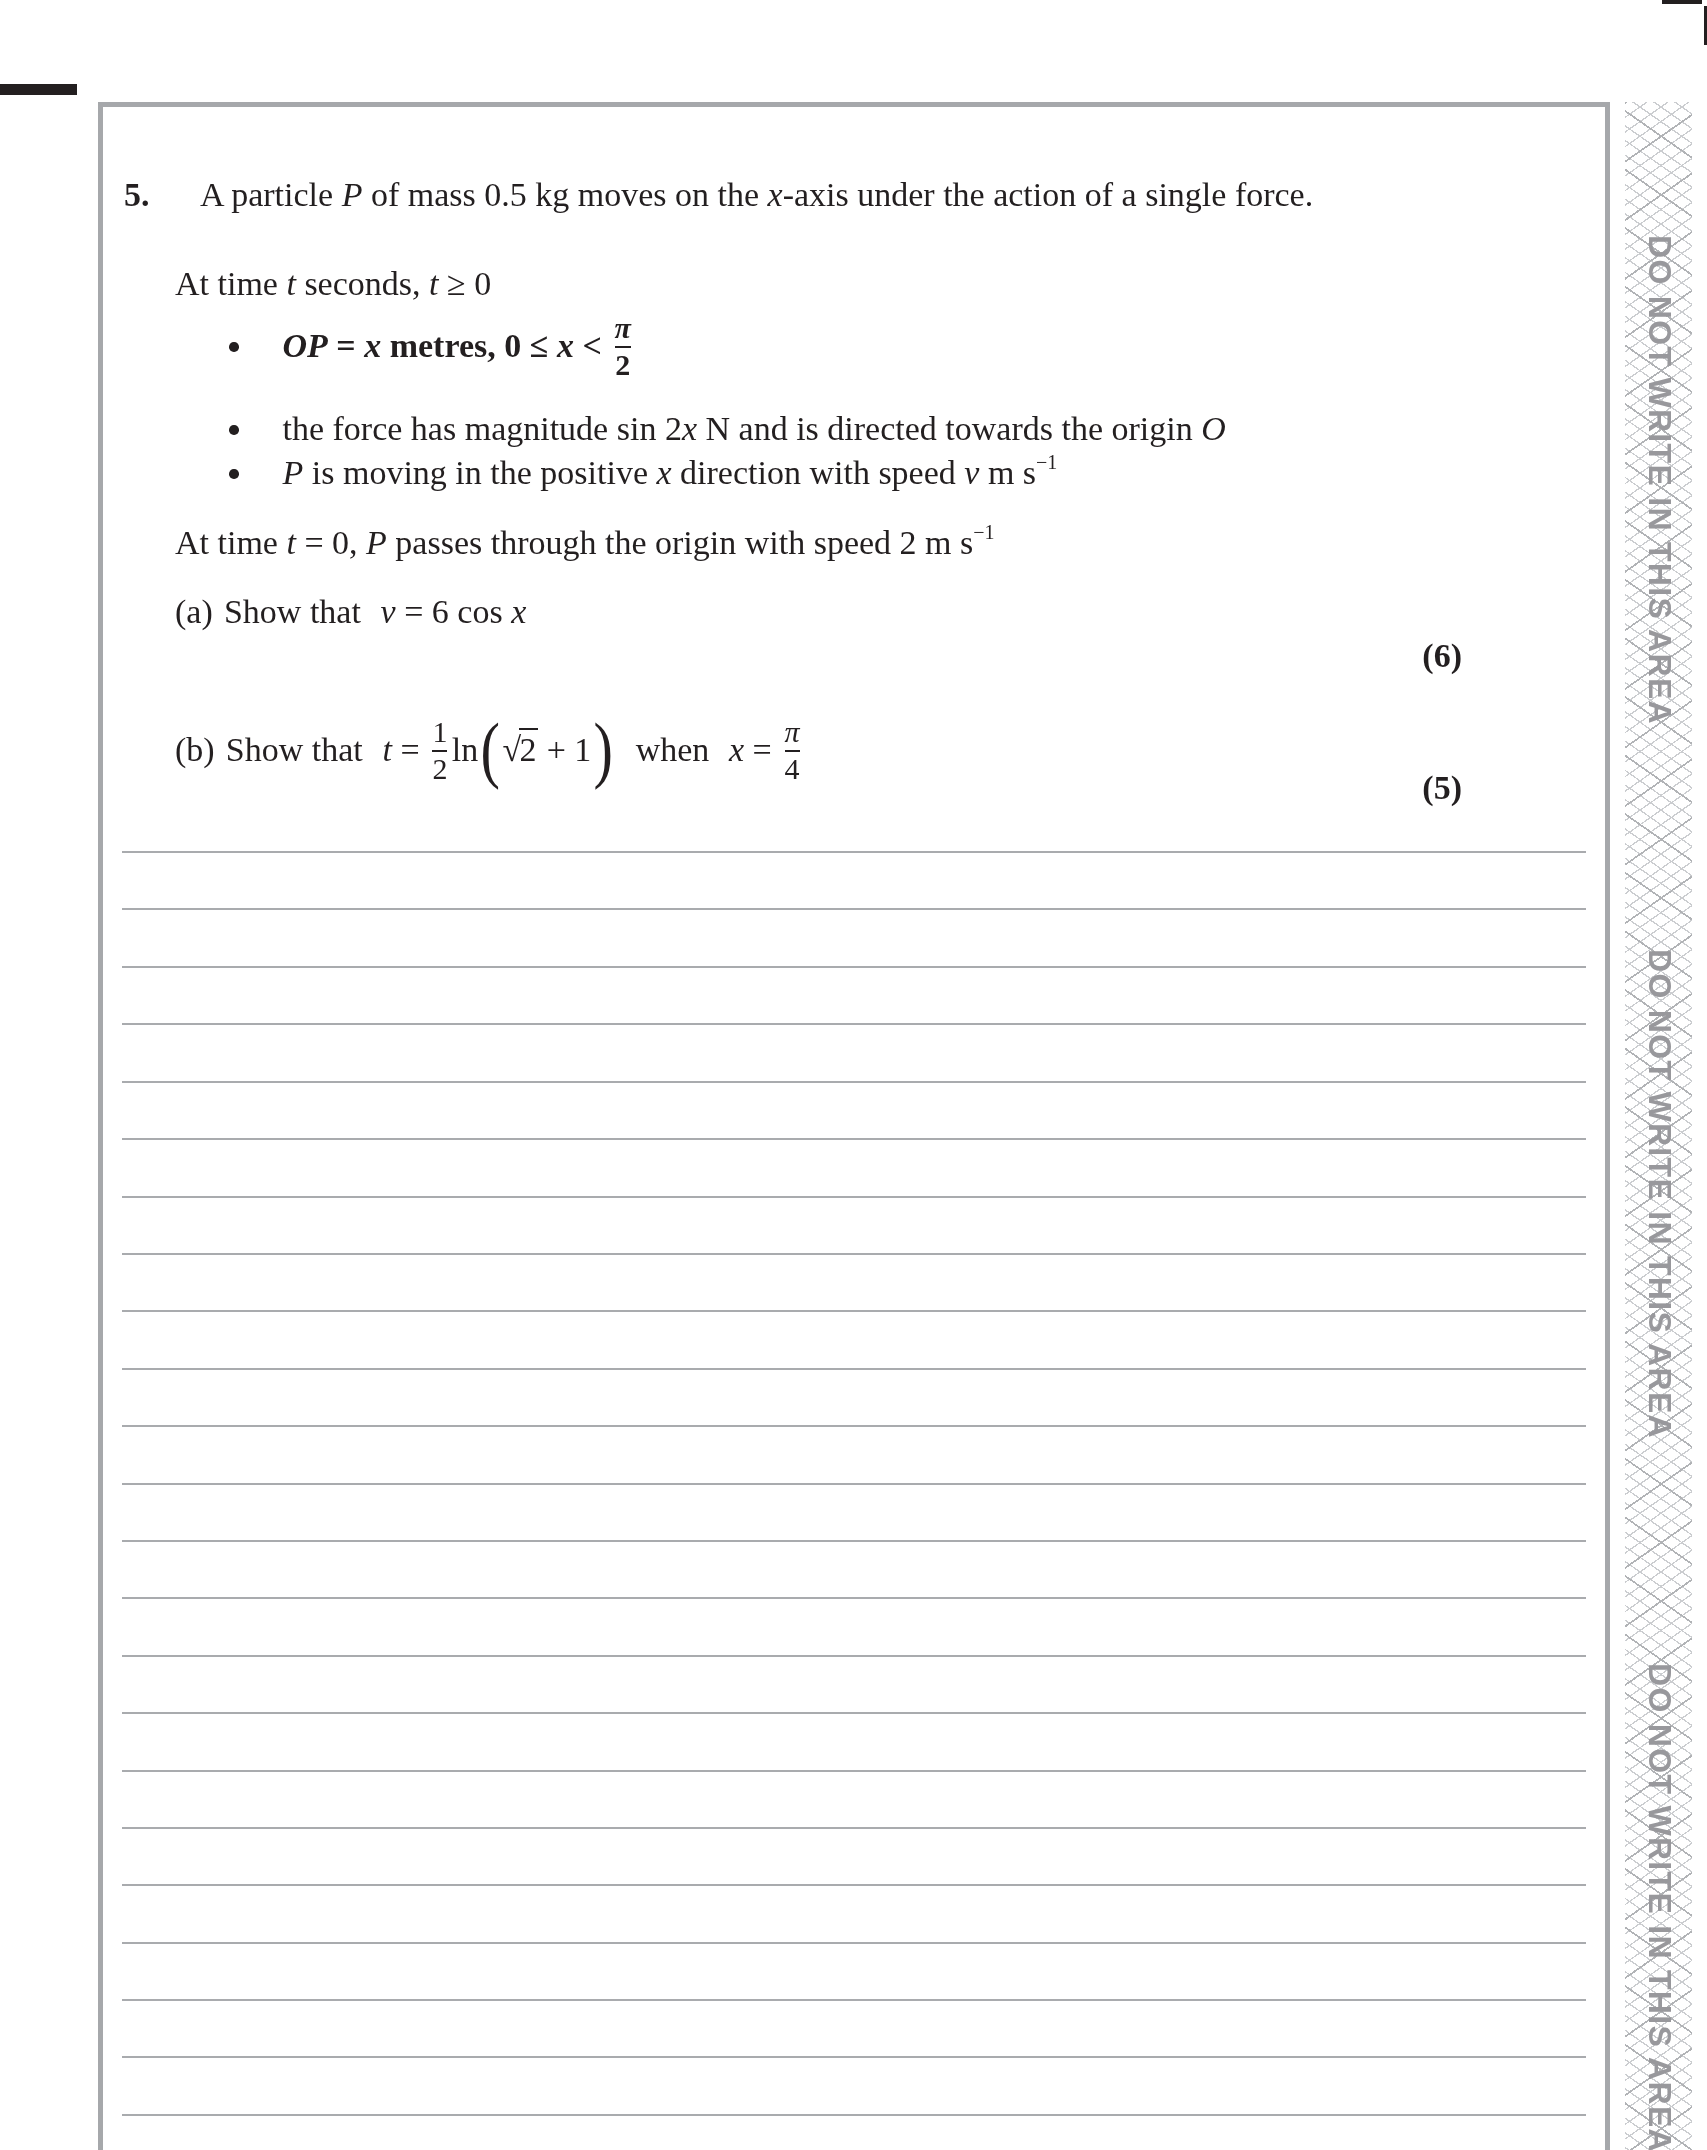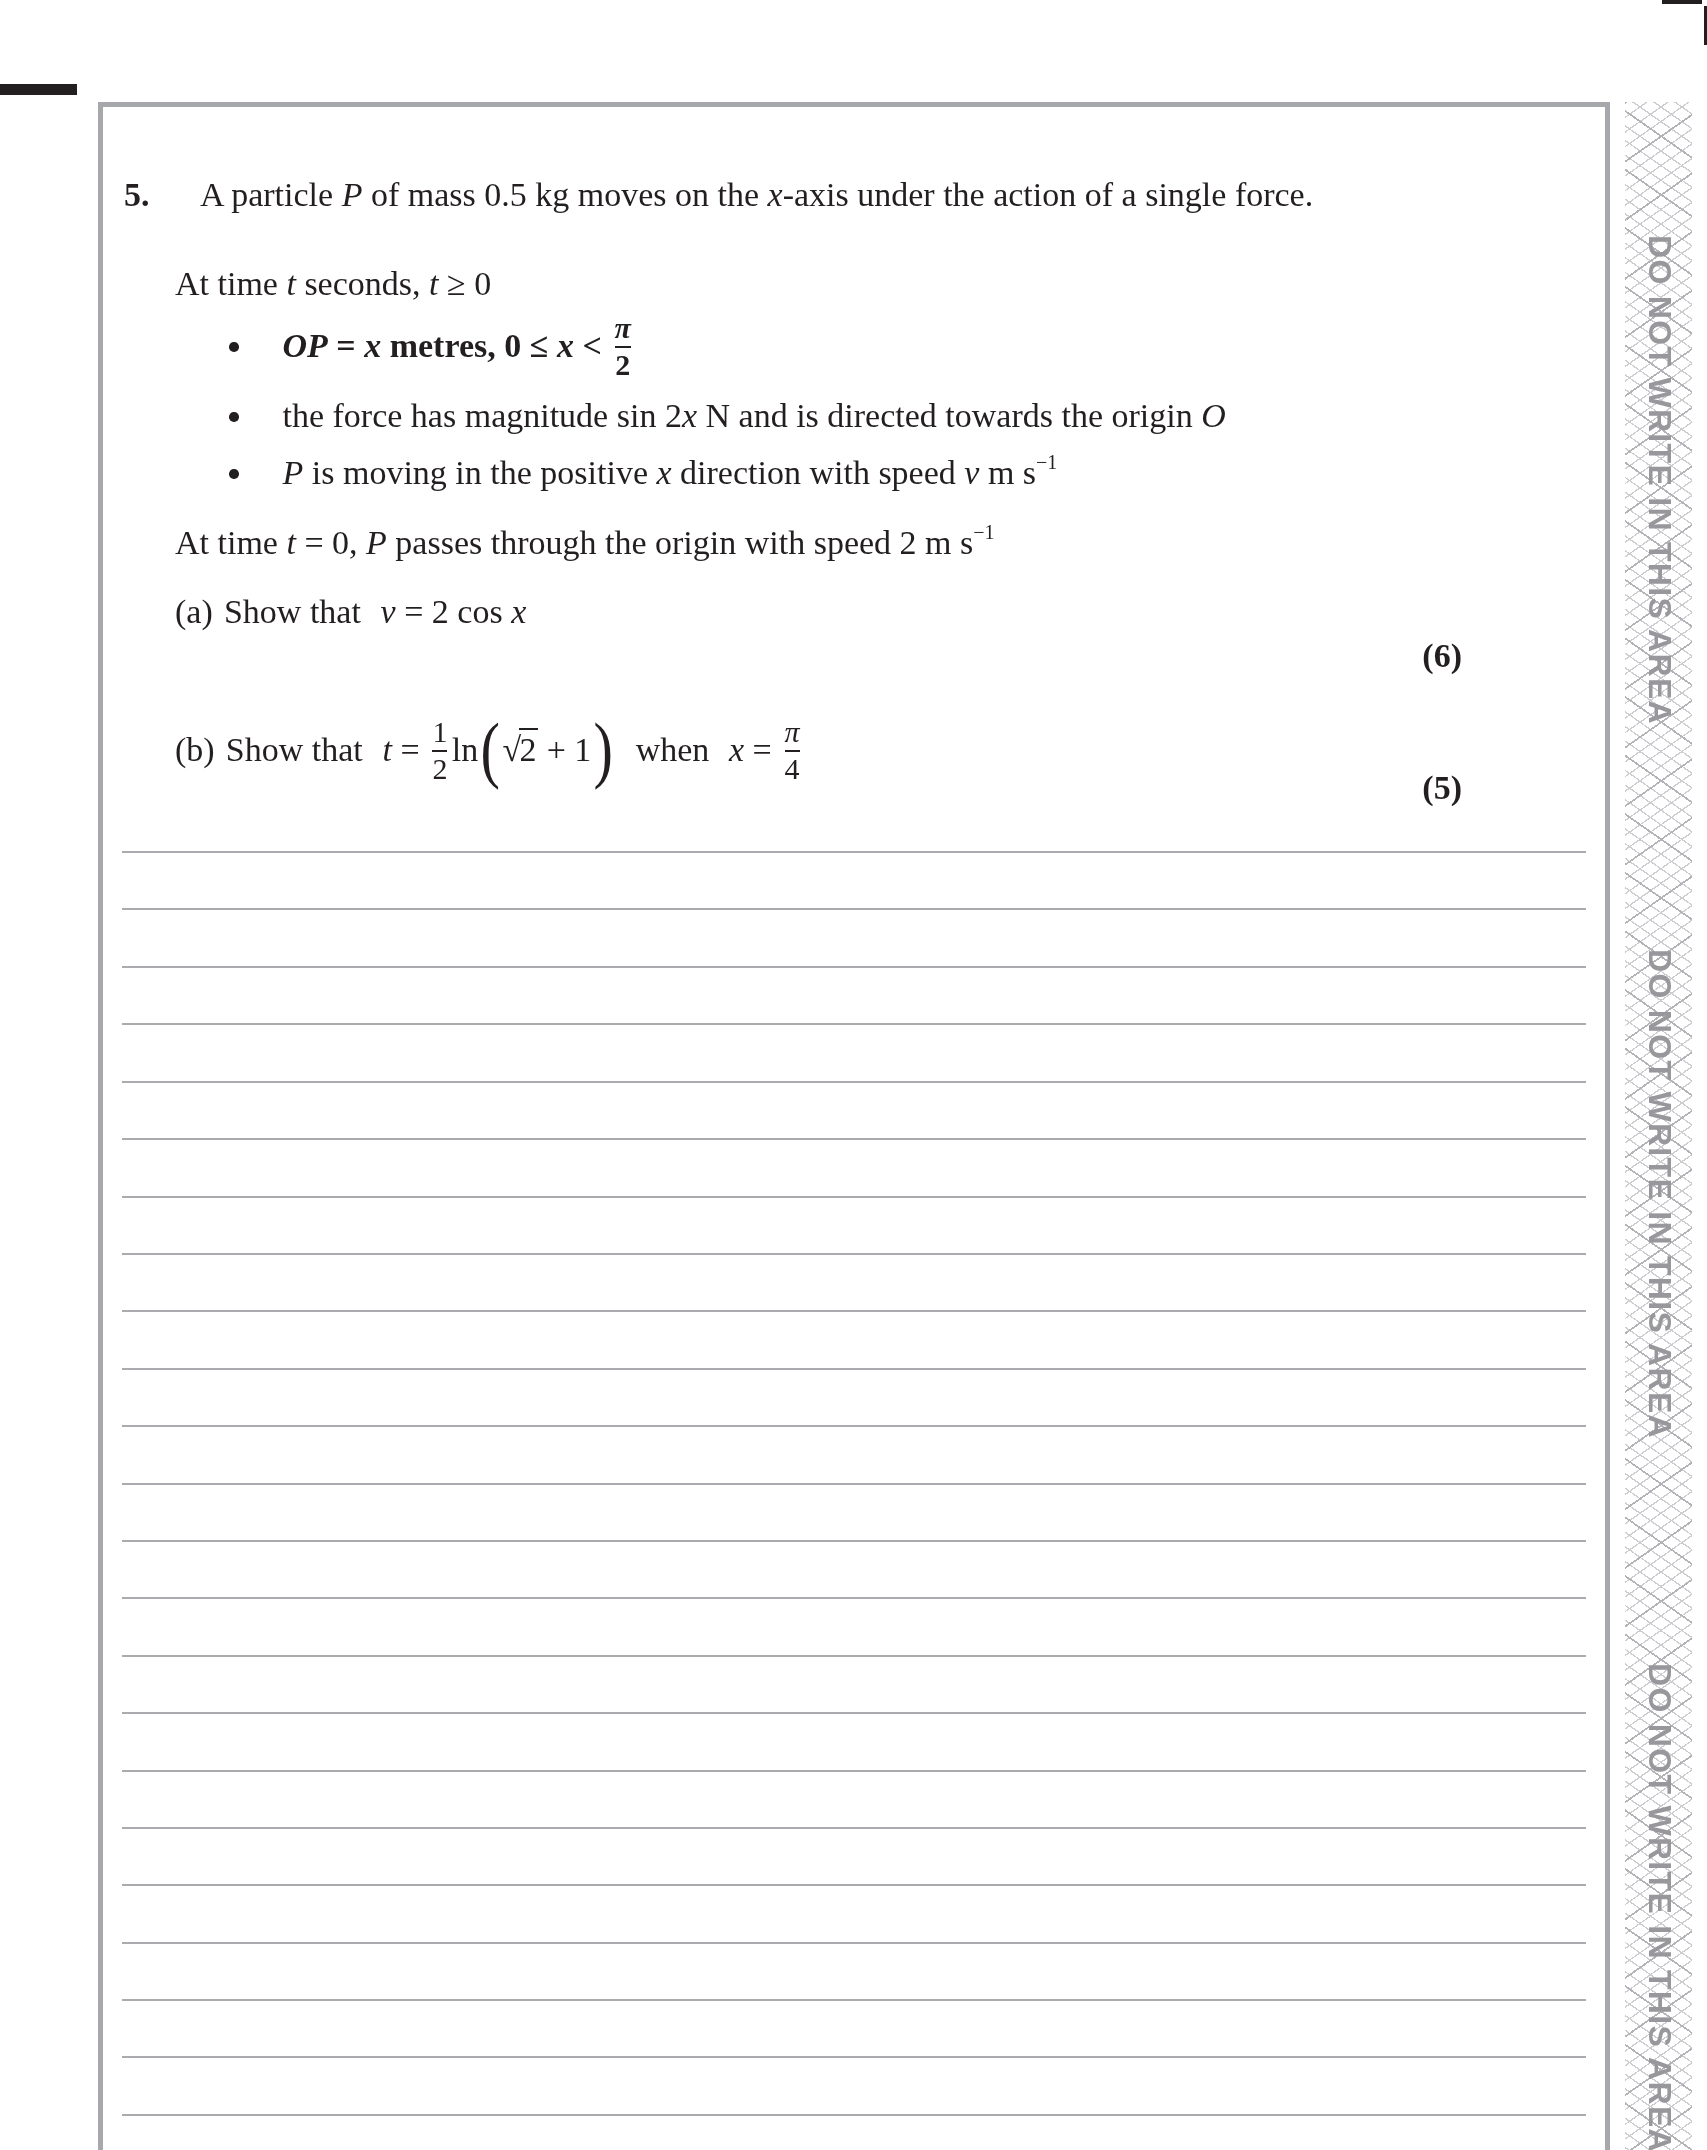--- a/index.html
+++ b/index.html
@@ -84,34 +84,34 @@
 </div>
 
 <div class="line" style="left:229px;top:315px;font-weight:bold;">
   <span class="bullet"></span><span class="it">OP</span><span> = </span><span class="it">x</span><span> metres, 0 ≤ </span><span class="it">x</span><span> &lt; </span><span class="frac">
       <span class="it">π</span>
       <span class="bar"></span>
       <span>2</span>
     </span>
 </div>
 
-<div class="line" style="left:229px;top:397px;">
+<div class="line" style="left:229px;top:410px;">
   <span class="bullet"></span><span>the force has magnitude sin 2</span><span class="it">x</span><span> N and is directed towards the origin </span><span class="it">O</span>
 </div>
 
 <div class="line" style="left:229px;top:454px;">
   <span class="bullet"></span><span class="it">P</span><span> is moving in the positive </span><span class="it">x</span><span> direction with speed </span><span class="it">v</span><span> m s</span><span class="sup">−1</span>
 </div>
 
 <div class="line" style="left:175px;top:524px;">
   <span>At time </span><span class="it">t</span><span> = 0, </span><span class="it">P</span><span> passes through the origin with speed 2 m s</span><span class="sup">−1</span>
 </div>
 
 <div class="line" style="left:175px;top:593px;">
-  <span>(a)</span><span class="gapl">Show that </span><span class="it gapl">v</span><span> = 2 cos </span><span class="it">x</span>
+  <span>(a)</span><span class="gapl">Show that </span><span class="it gapl">v</span><span> = 6 cos </span><span class="it">x</span>
 </div>
 <div class="marks" style="top:637px;">(6)</div>
 
 <div class="line" style="left:175px;top:719px;">
   <span>(b)</span><span class="gapl">Show that </span><span class="it gapl">t</span><span> = </span><span class="frac">
       <span>1</span>
       <span class="bar"></span>
       <span>2</span>
     </span><span>ln</span><span class="bigp">(</span><span class="rad">√</span><span class="rad-arg">2</span><span> + 1</span><span class="bigp">)</span><span class="gapl" style="margin-left:20px;">when </span><span class="it gapl">x</span><span> = </span><span class="frac">
       <span class="it">π</span>

